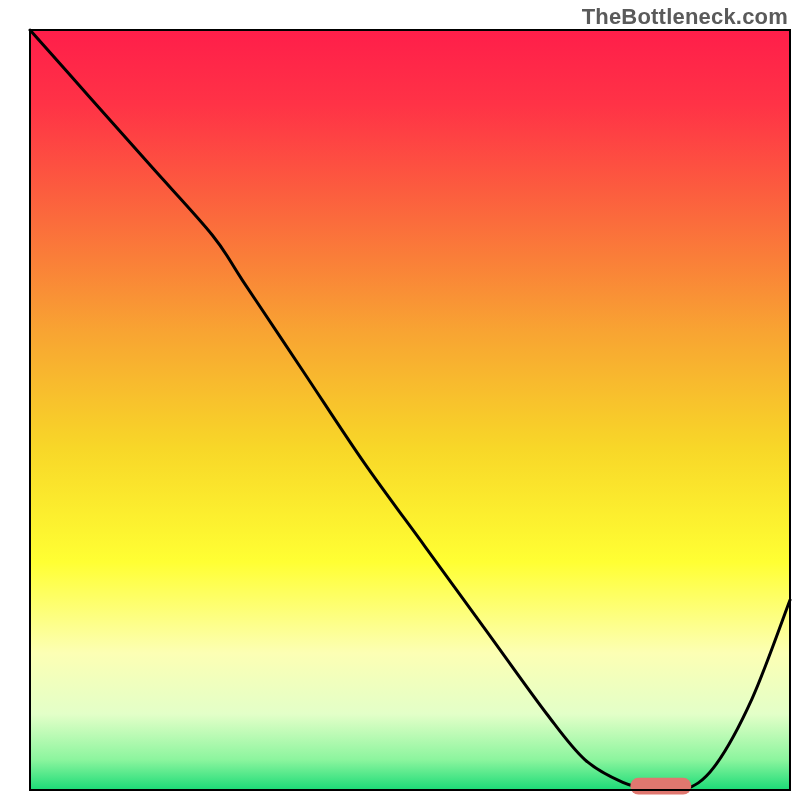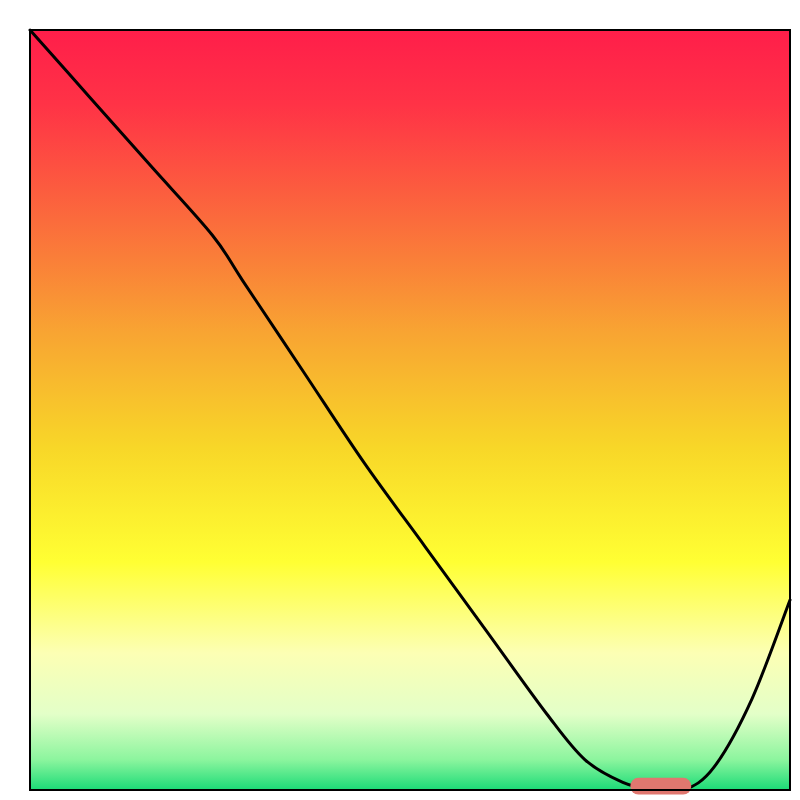--- a/index.html
+++ b/index.html
@@ -29,20 +29,21 @@
     position: absolute;
     top: 0;
     left: 0;
   }
 </style>
 </head>
 <body>
 
 <div class="chart-container">
 
+  <div class="watermark">TheBottleneck.com</div>
 
   <svg class="plot" width="800" height="800" viewBox="0 0 800 800">
     <defs>
       <linearGradient id="bg-grad" x1="0" y1="0" x2="0" y2="1">
           <stop offset="0%" stop-color="#FF1E4A"></stop>
           <stop offset="10%" stop-color="#FF3346"></stop>
           <stop offset="25%" stop-color="#FB6B3C"></stop>
           <stop offset="40%" stop-color="#F8A532"></stop>
           <stop offset="55.00000000000001%" stop-color="#F8D728"></stop>
           <stop offset="70%" stop-color="#FFFF33"></stop>

